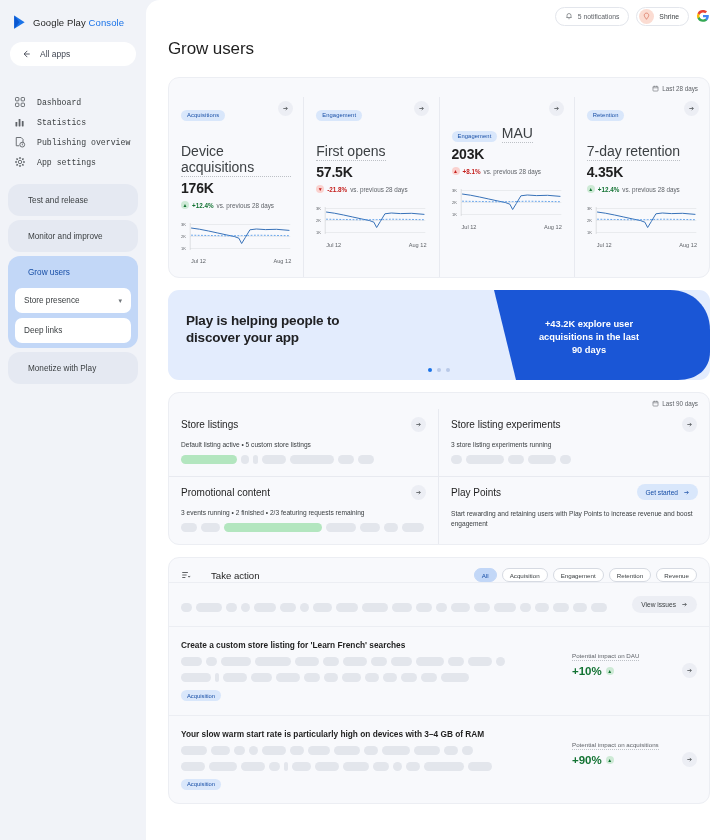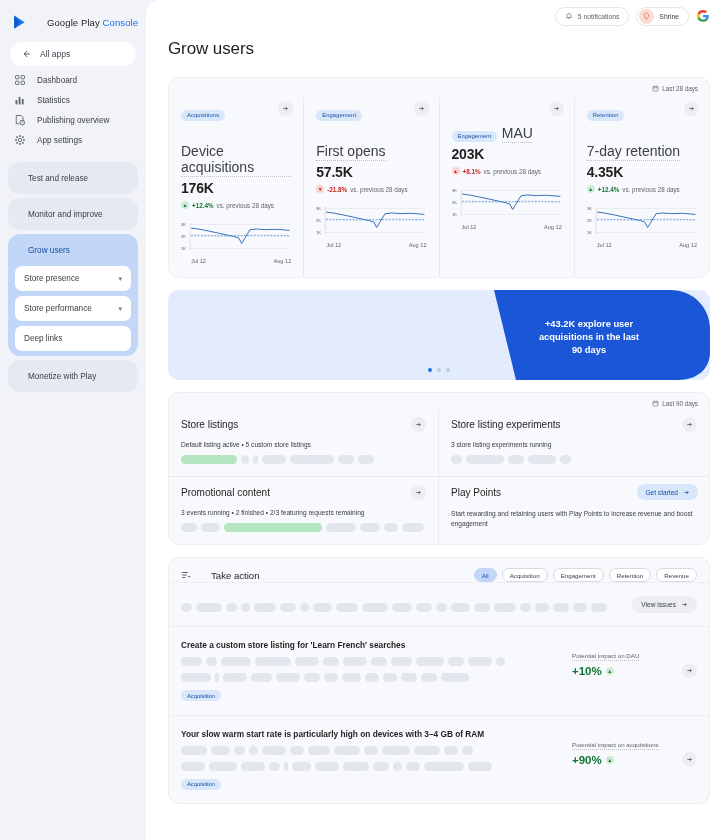--- a/index.html
+++ b/index.html
@@ -10,33 +10,33 @@
     overflow: hidden;
     -webkit-font-smoothing: antialiased;
   }
   .app { position: relative; width: 720px; height: 840px; display: flex; }
 
   
   .sidebar {
     width: 146px; height: 840px; background: #f1f3f8;
     padding: 0; flex: 0 0 146px; position: relative;
   }
-  .brand { display: flex; align-items: center; gap: 20px; padding: 12px 0 0 13px; height: 32px; }
+  .brand { display: flex; align-items: center; gap: 6px; padding: 12px 0 0 13px; height: 32px; }
   .brand-text { font-size: 9.5px; color: #1f1f1f; letter-spacing: .1px; white-space: nowrap; }
   .brand-text .console { color: #1a73e8; }
   .play-logo { width: 14px; height: 15px; flex: 0 0 14px; }
 
   .allapps {
     margin: 10px 10px 0 10px; height: 24px; background: #fff; border-radius: 14px;
     display: flex; align-items: center; gap: 9px; padding: 0 11px;
     font-size: 8.5px; color: #414652;
   }
   .allapps svg { width: 10px; height: 10px; flex: 0 0 10px; }
 
-  .nav { margin-top: 4px; }
+  .nav { margin-top: 26px; font-family: Liberation Mono, monospace; }
   .nav-item {
     display: flex; align-items: center; gap: 11px;
     height: 20px; padding: 0 0 0 14px; font-size: 8.2px; color: #3c4043;
     margin: 0 8px 0 0; border-radius: 0 12px 12px 0;
   }
   .nav-item .ico { width: 12px; height: 12px; flex: 0 0 12px; display: flex; align-items: center; justify-content: center; }
   .nav-item svg { width: 12px; height: 12px; display: block; }
   .nav-gap { height: 12px; }
 
   .nav-group {
@@ -279,24 +279,20 @@
               <path d="M6 5 L4.6 3.4 M6 5 L7.4 3.4"></path>
             </svg>
         </span>
         <span>Grow users</span>
       </div>
       <div class="subitem">
         <span>Store presence</span>
         <span class="chev">▾</span>
       </div>
       <div class="subitem">
-        <span>Store performance</span>
-        <span class="chev">▾</span>
-      </div>
-      <div class="subitem">
         <span>Deep links</span>
       </div>
     </div>
 
     <div class="nav-group">
       <div class="nav-group-row">
         <span class="ico">
           <svg viewBox="0 0 16 16" fill="none" stroke="#3c4043" stroke-width="1.2">
               <path d="M2.2 8.2 L8 2.4 H13.6 V8 L7.8 13.8 Z"></path>
               <circle cx="10.6" cy="5.4" r="1"></circle>
@@ -482,20 +478,24 @@
                 <span>Jul 12</span>
                 <span>Aug 12</span>
               </div>
             </div>
           </div>
 
         </div>
       </section>
 
       <section class="banner">
+        <div class="banner-title">
+          <div>Play is helping people to</div>
+          <div>discover your app</div>
+        </div>
         <svg class="banner-shape" viewBox="0 0 260 90" preserveAspectRatio="none">
           <path d="M44 0 H220 C243 0 260 17 260 40 V62 C260 79 247 90 228 90 H66 Z" fill="#1a56d6"></path>
         </svg>
         <div class="banner-stat">
           <div>+43.2K explore user</div>
           <div>acquisitions in the last</div>
           <div>90 days</div>
         </div>
         <div class="dots">
           <span class="dot on"></span>

